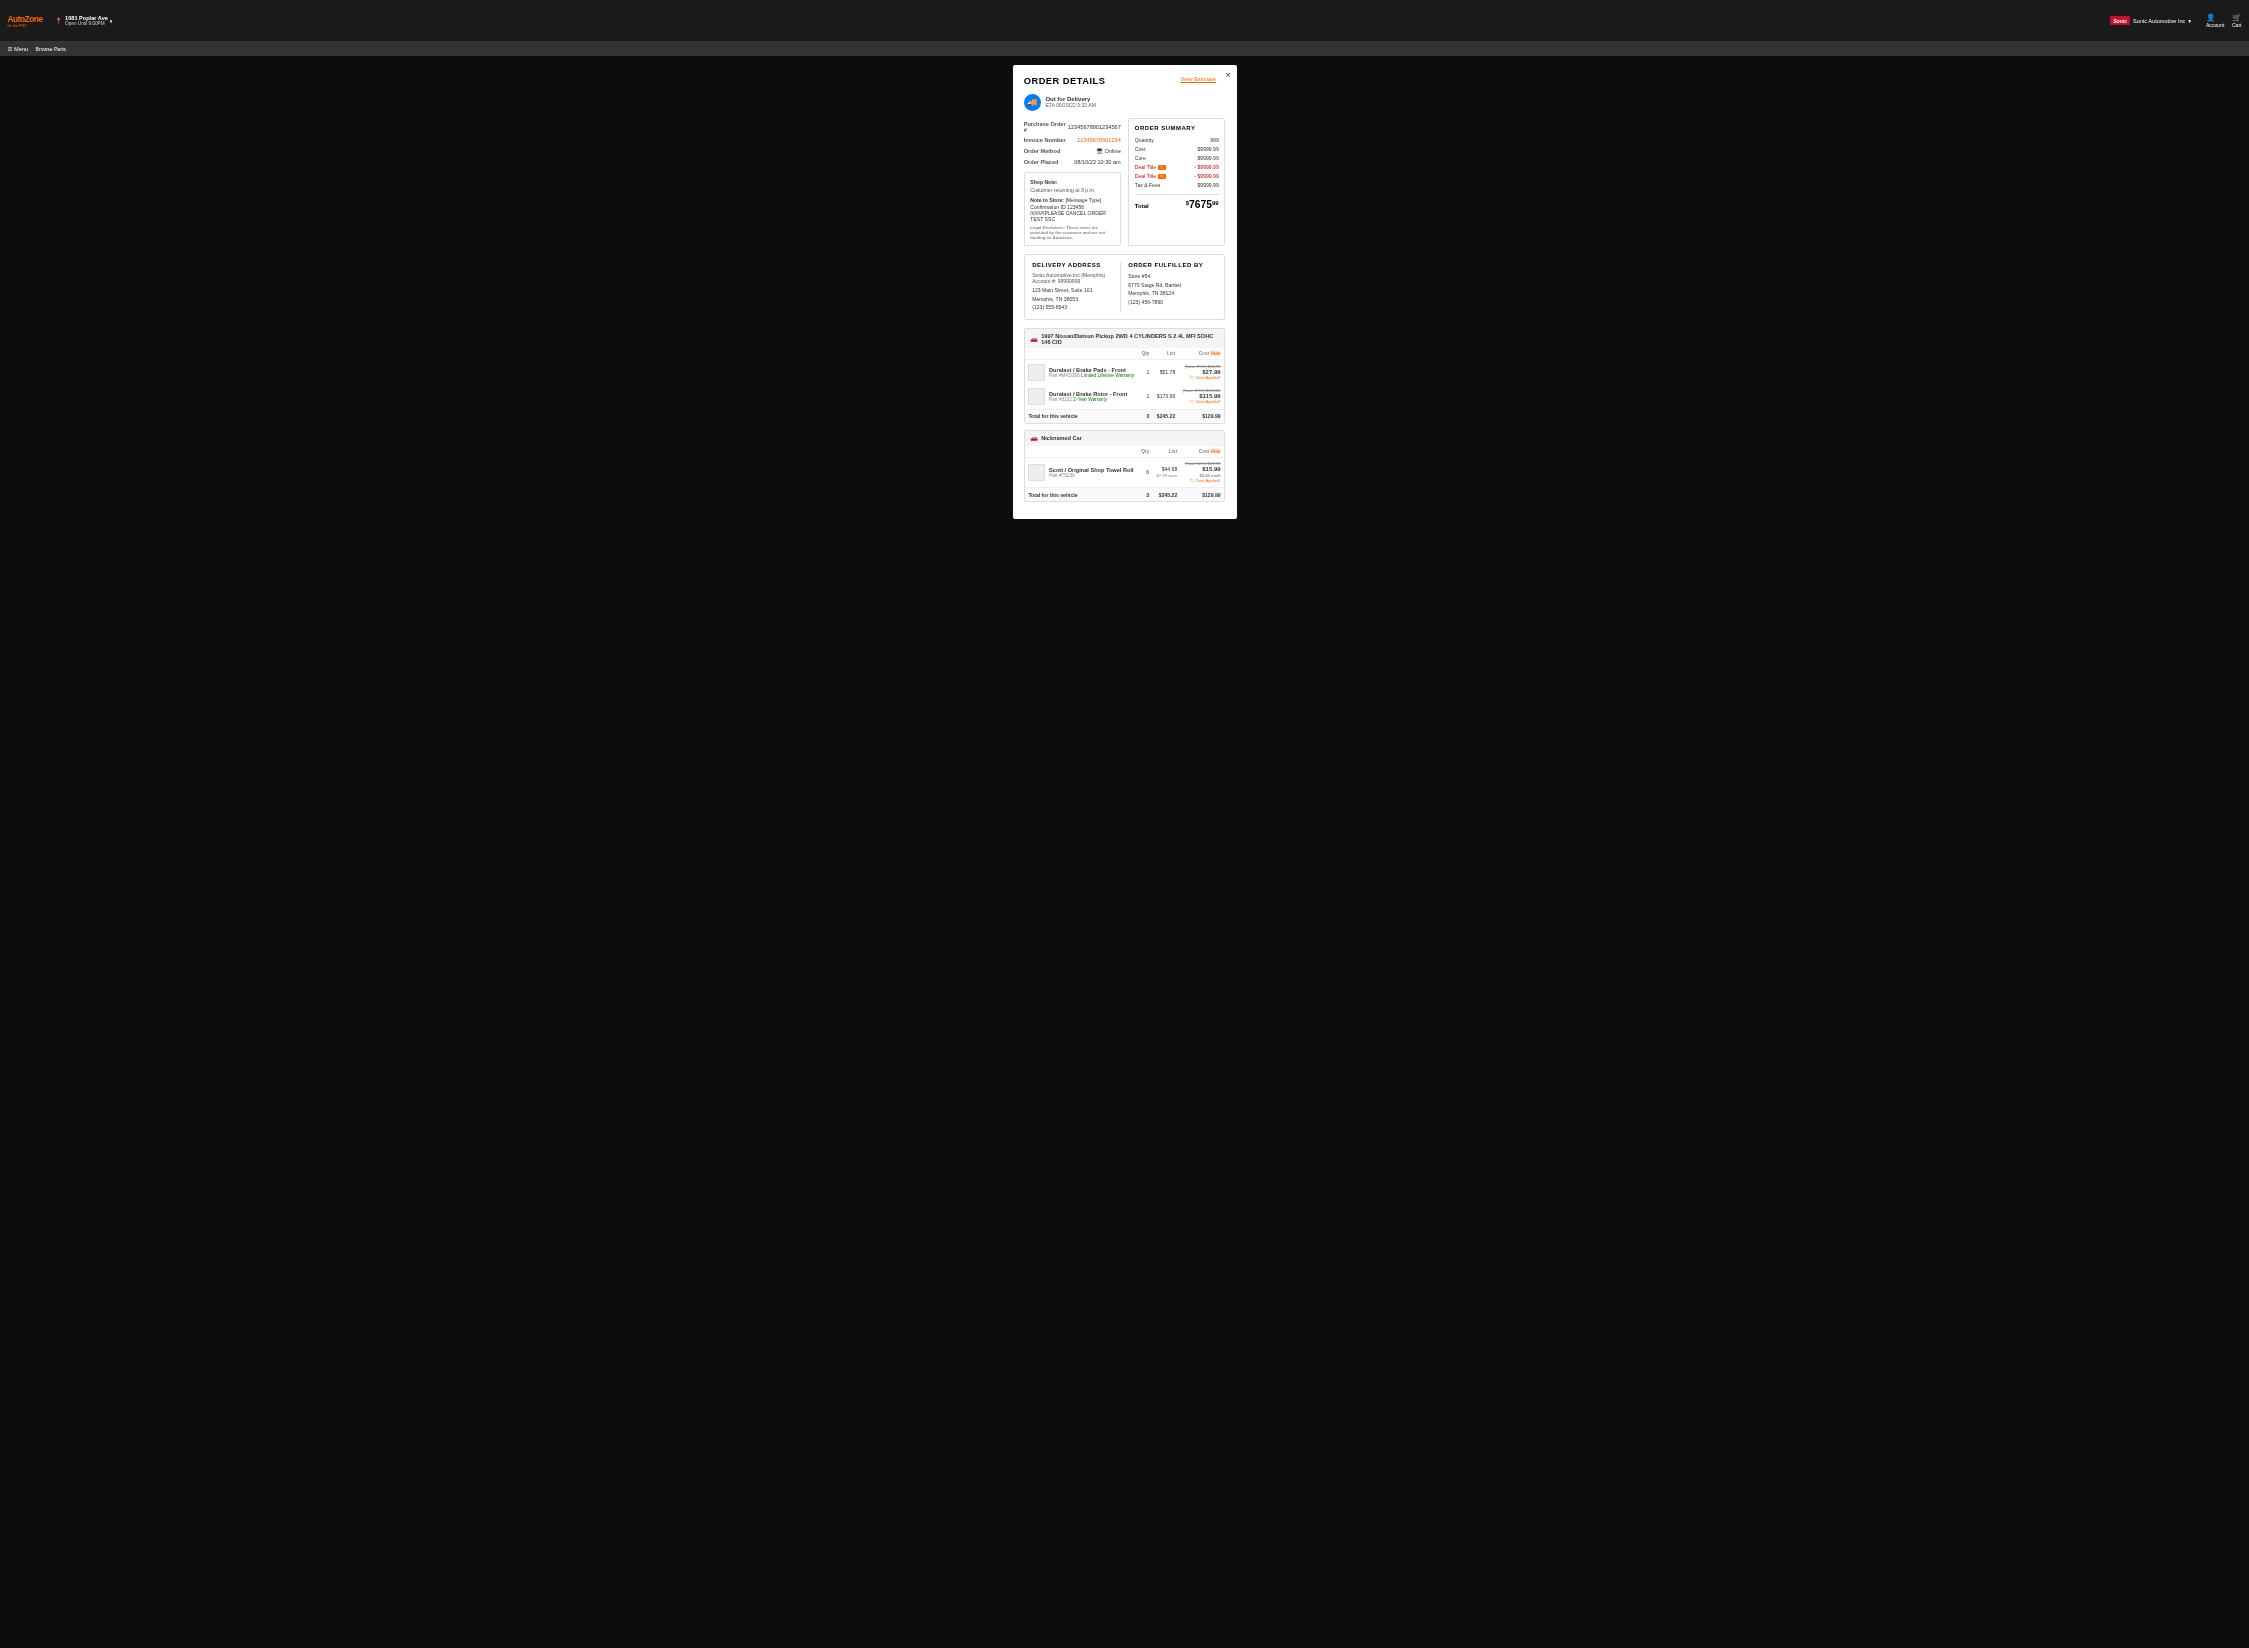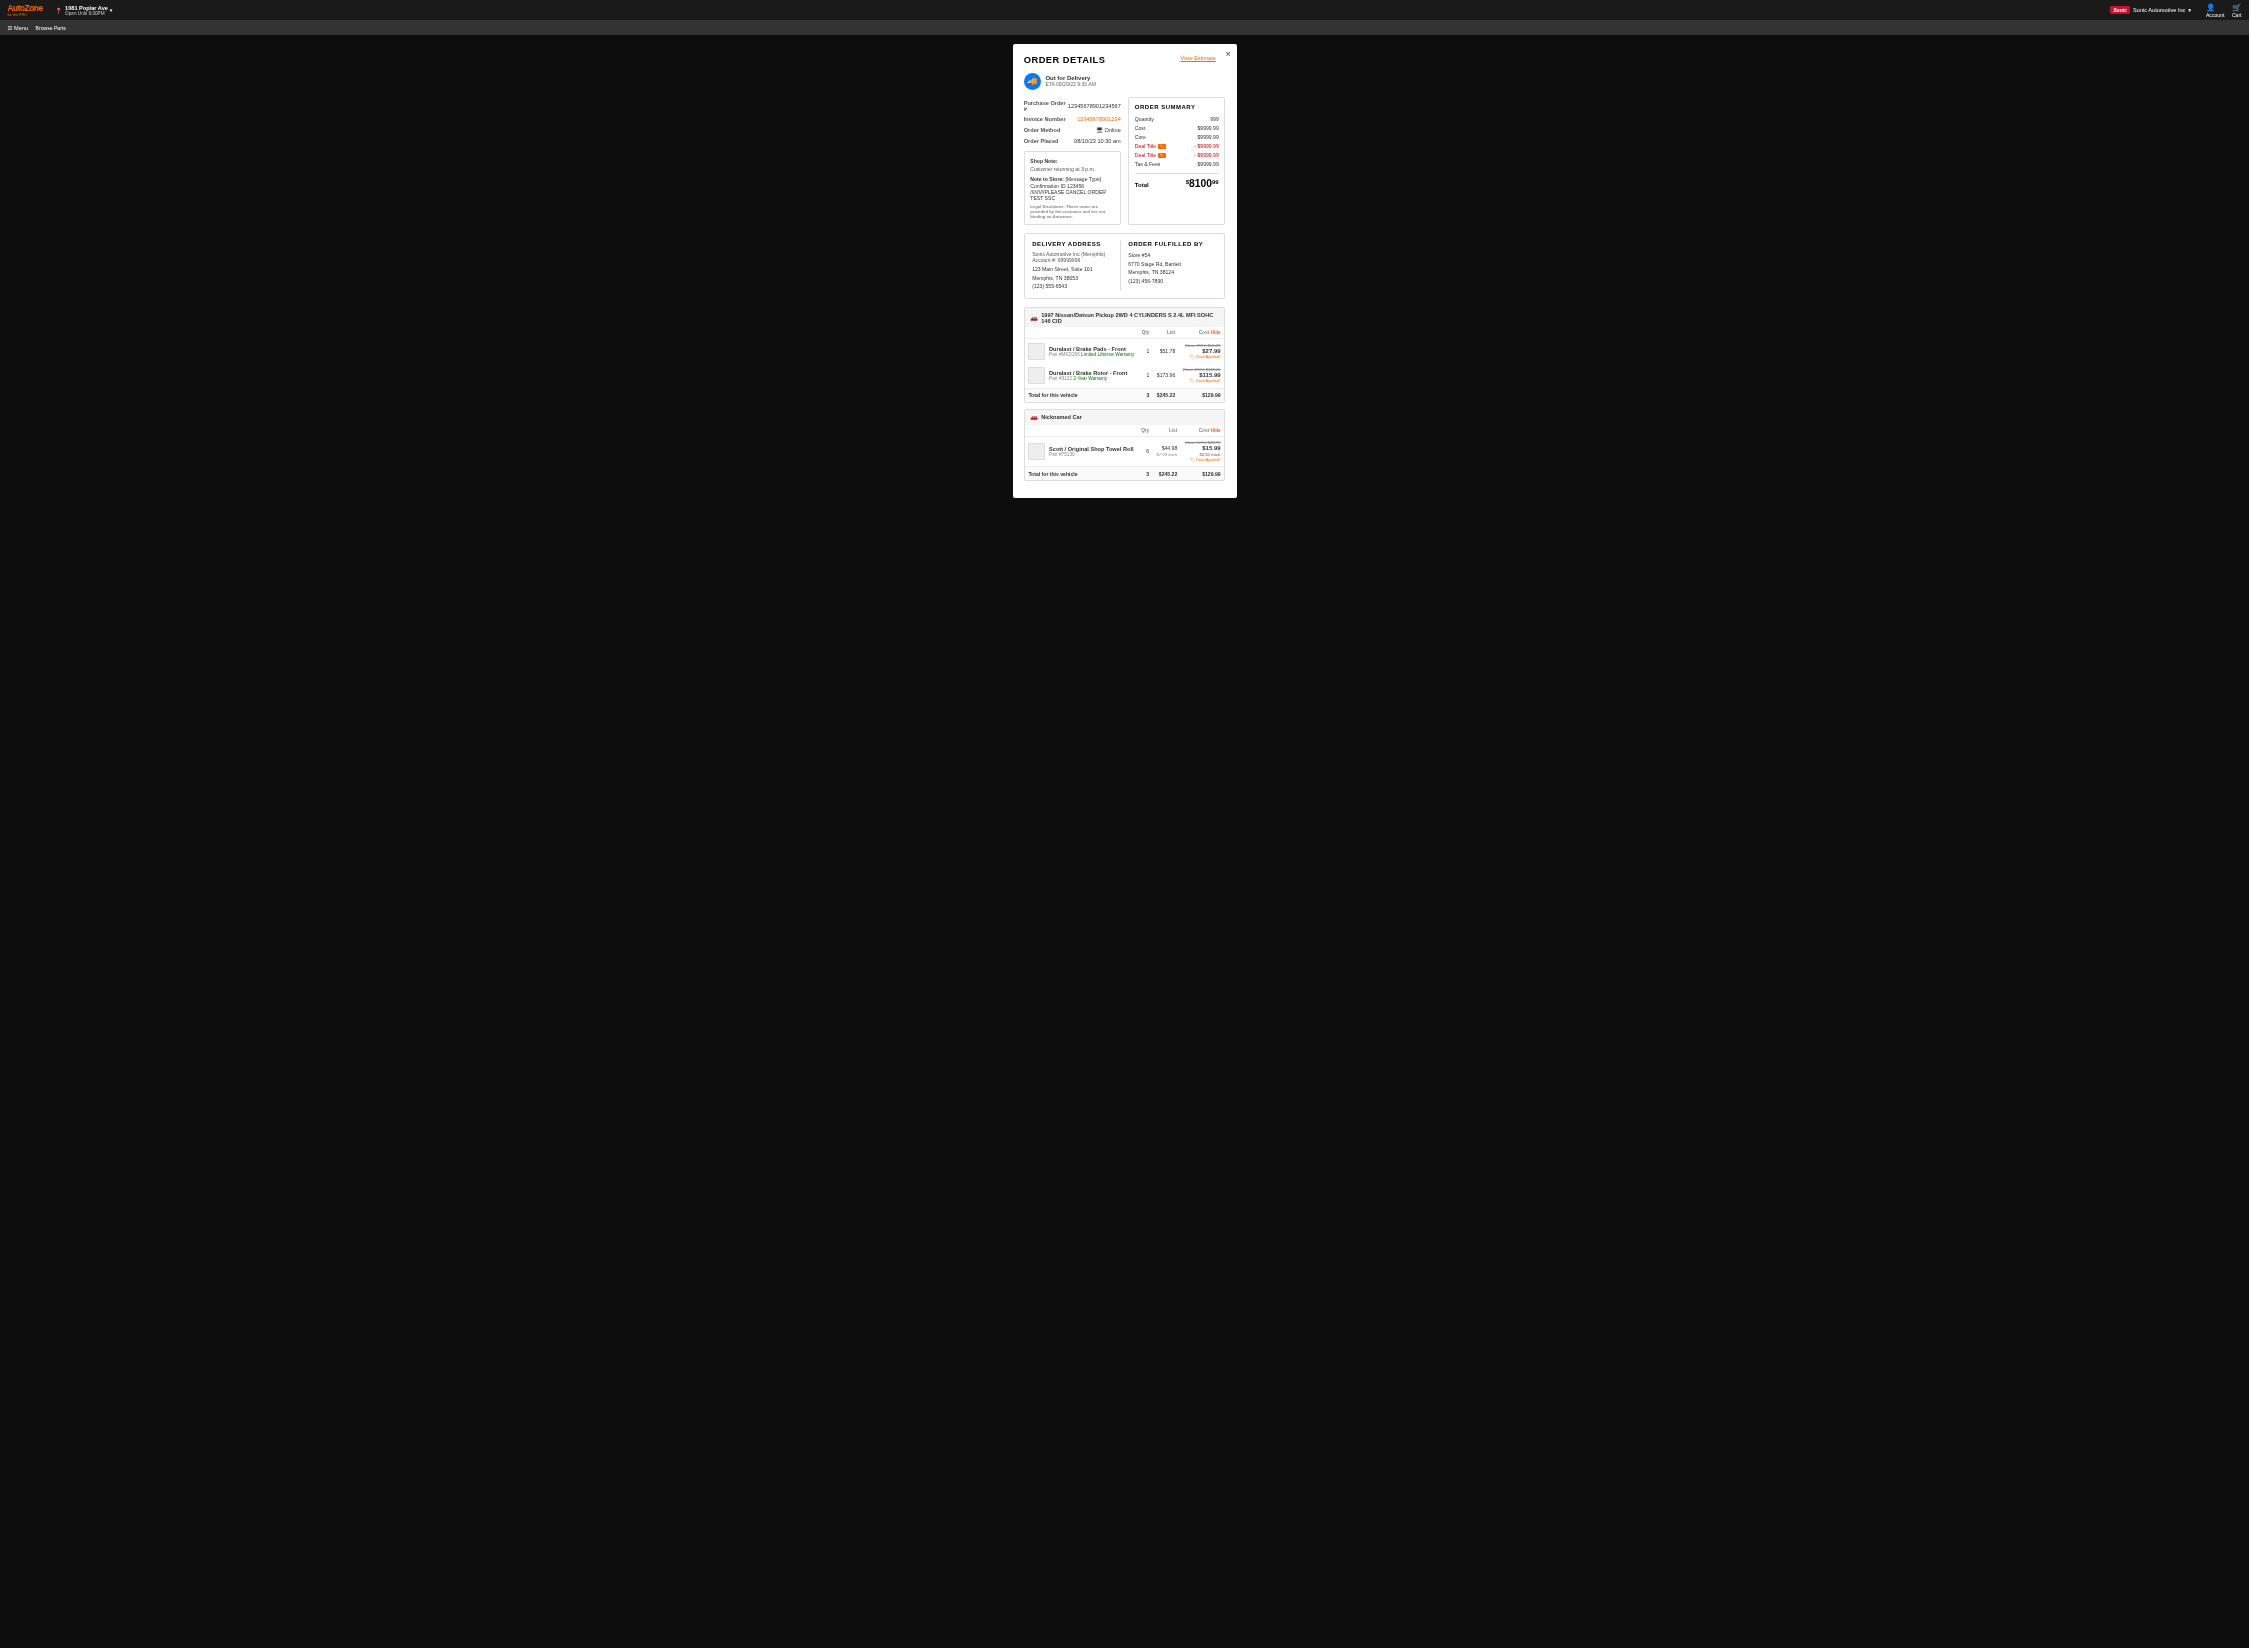--- a/index.html
+++ b/index.html
@@ -11,21 +11,21 @@
       flex-direction: column;
     }
 
     
     .header {
       background: #1a1a1a;
       display: flex;
       align-items: center;
       padding: 3.7px 7.5px;
       gap: 7.5px;
-      height: 20px;
+      height: 41px;
     }
     .logo-area {
       display: flex;
       align-items: center;
       gap: 1.9px;
     }
     .logo-text {
       color: #f60;
       font-weight: 900;
       font-size: 8.4px;
@@ -457,21 +457,21 @@
               <span>- $9999.99</span>
             </div>
             <div class="summary-row">
               <span>Tax &amp; Fees</span>
               <span>$9999.99</span>
             </div>
           </div>
         <div class="summary-total">
           <span>Total</span>
           <span>
-            <span class="total-super">$</span><span class="total-amount">8100</span><span class="total-cents">99</span>
+            <span class="total-super">$</span><span class="total-amount">7675</span><span class="total-cents">99</span>
           </span>
         </div>
       </div>
     </div>
 
     <div class="addr-columns">
       <div class="addr-divider">
         <div class="addr-title">DELIVERY ADDRESS</div>
         <div class="account-num">
           <span>Sonic Automotive Inc (Memphis)</span>

